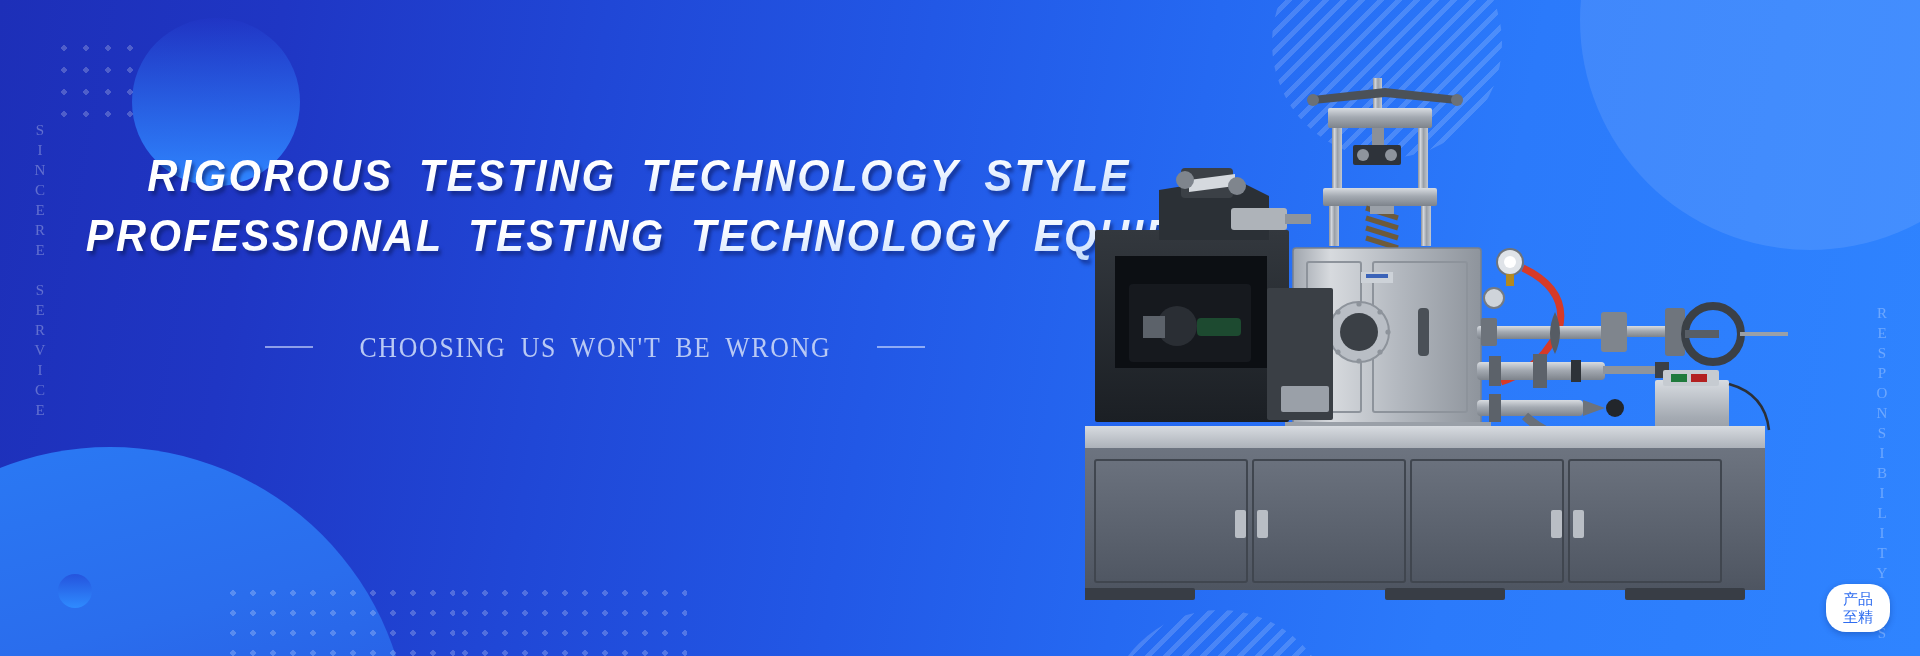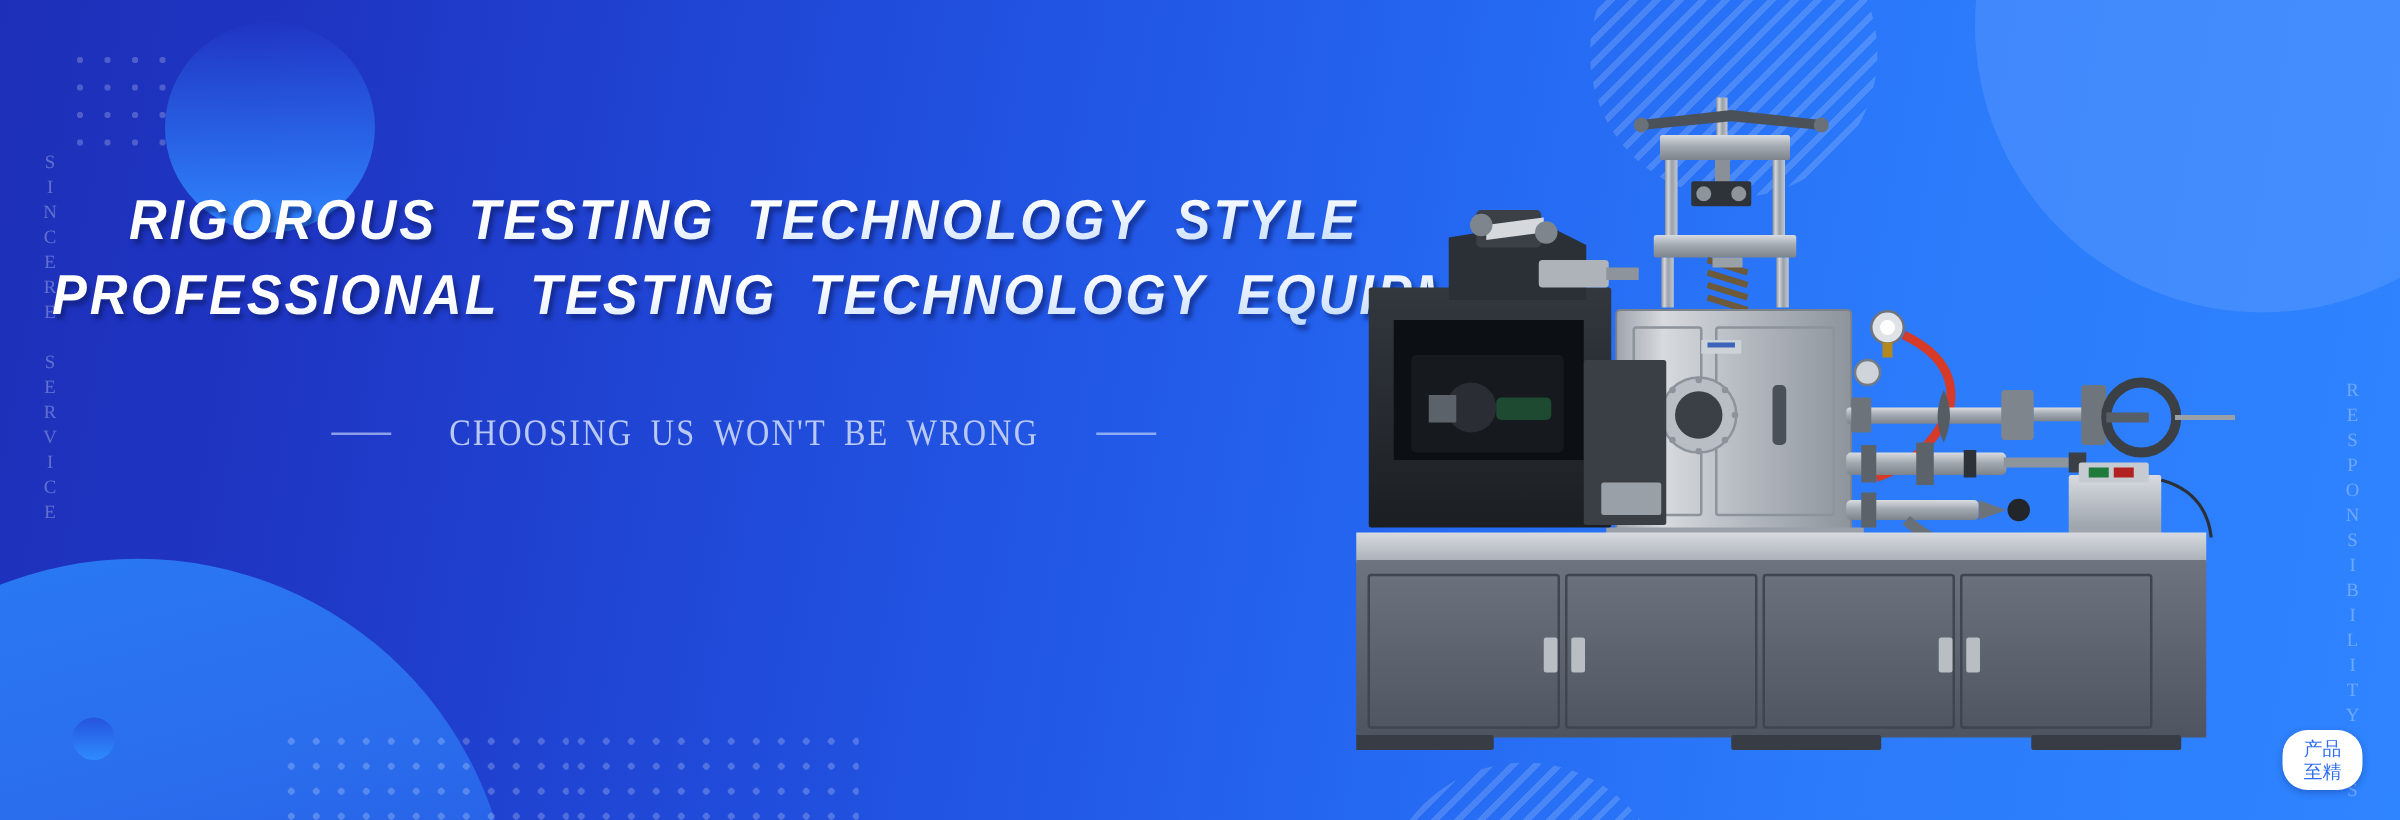--- a/index.html
+++ b/index.html
@@ -95,20 +95,21 @@
   }
   .vside-left  { left: 31px;  top: 122px; }
   .vside-right { right: 30px; top: 305px; }
 
   
   .headlines {
     position: absolute;
     left: 0; top: 146px;
     width: 1190px;
     text-align: center;
+    padding-left: 44px;
   }
   .headline {
     font-family: "Liberation Sans", sans-serif;
     font-weight: bold;
     font-style: italic;
     font-size: 45px;
     line-height: 60px;
     letter-spacing: 2.5px;
     word-spacing: 12px;
     transform: scaleX(0.93);

